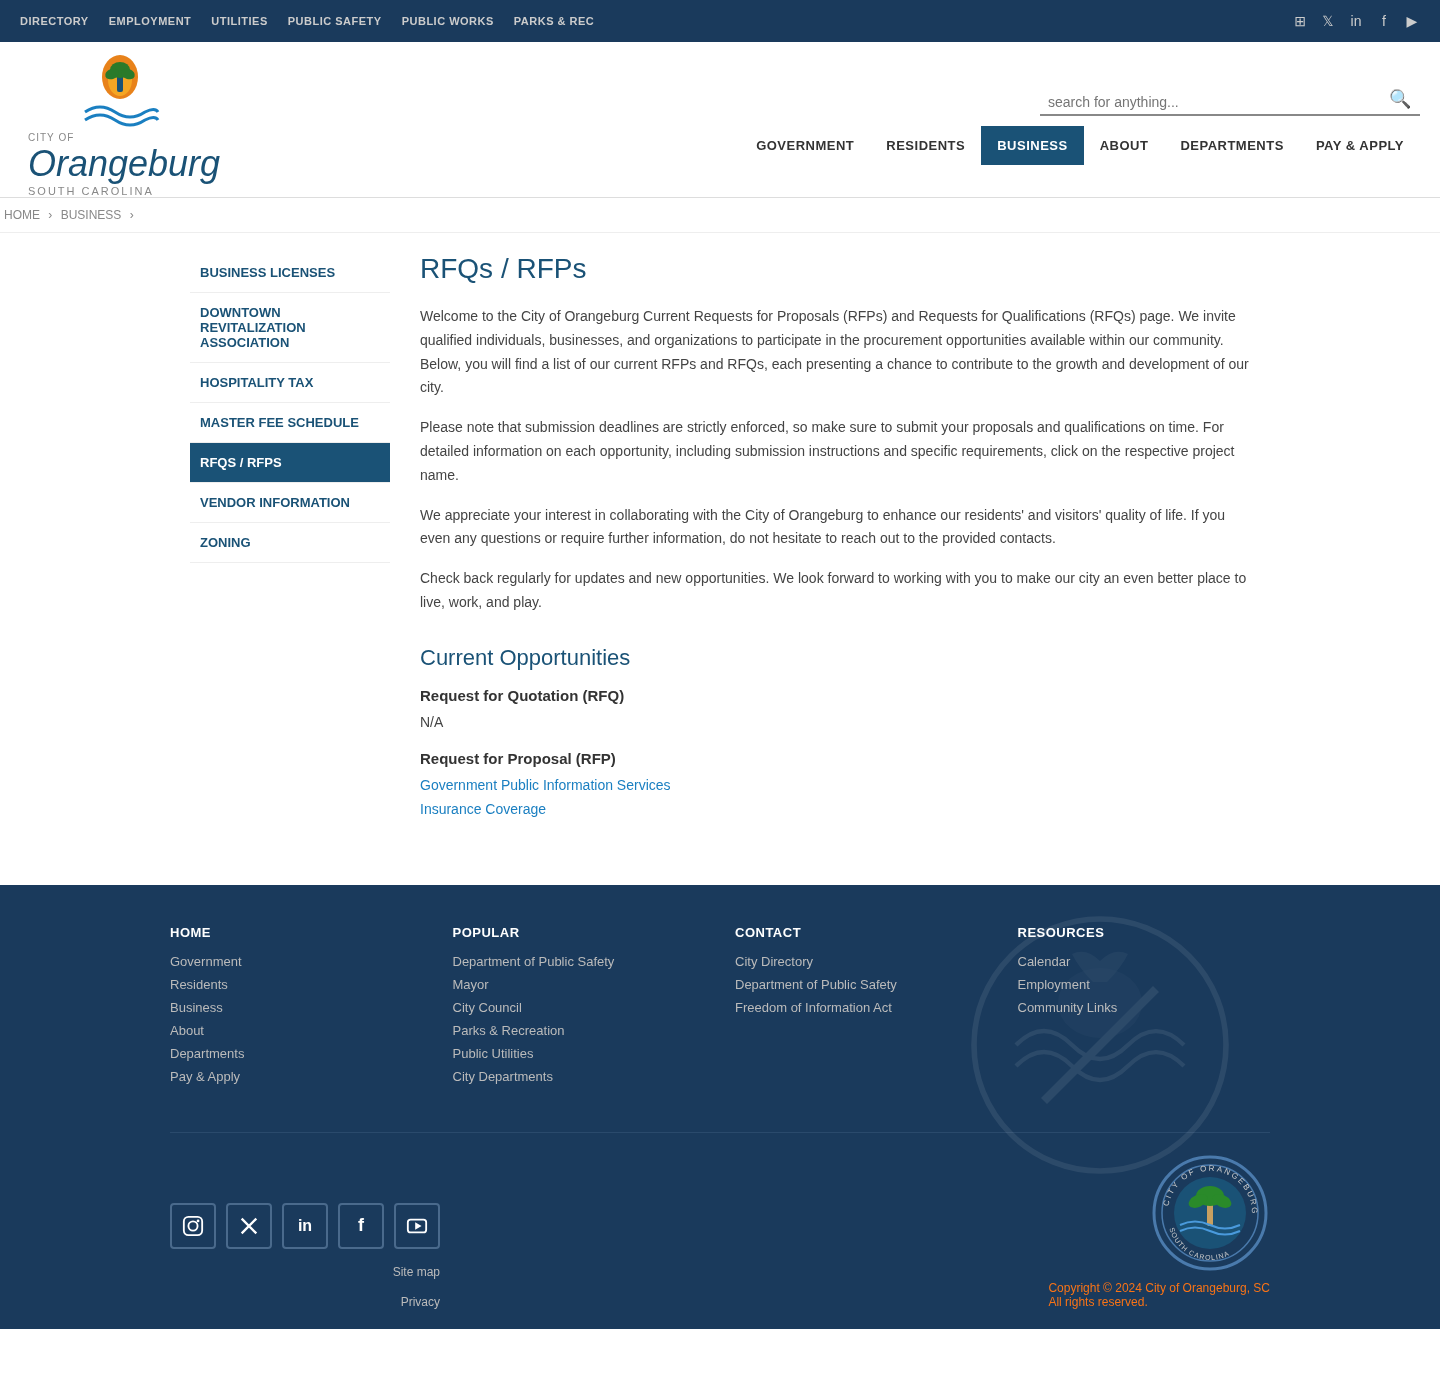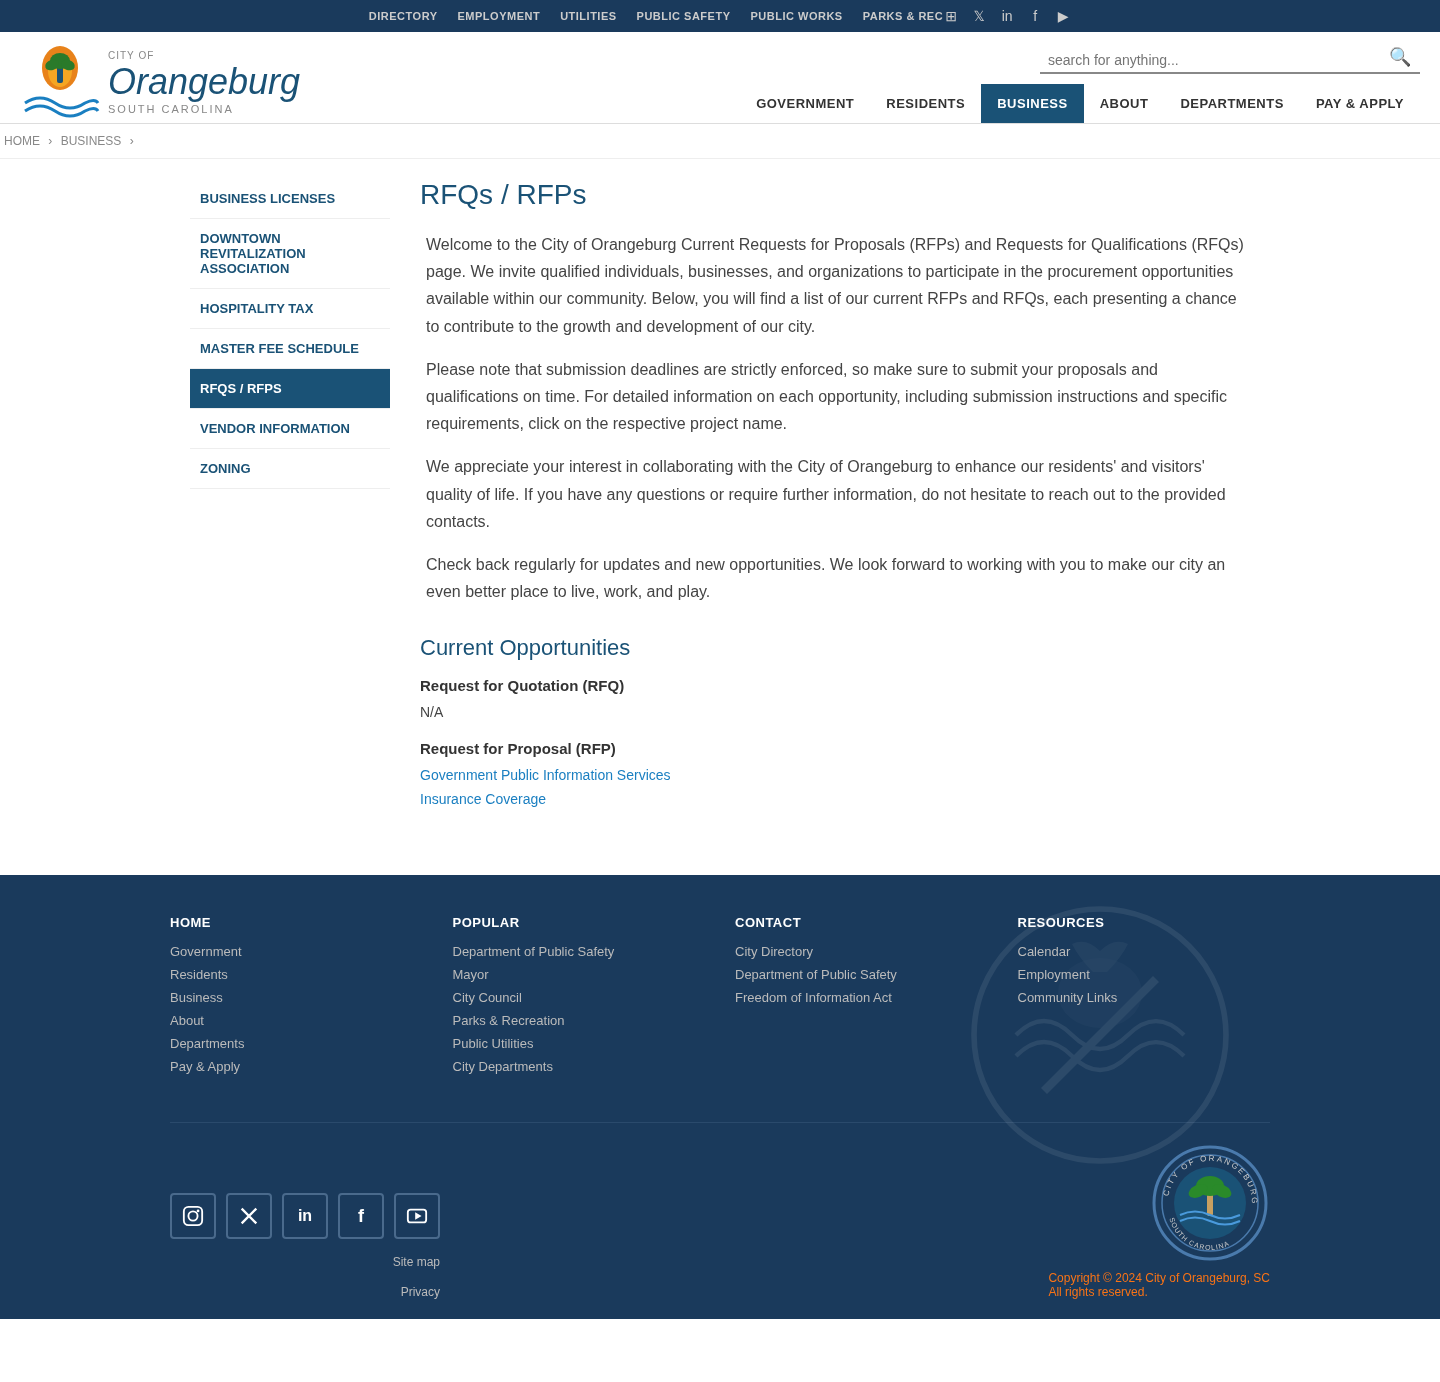--- a/index.html
+++ b/index.html
@@ -2,24 +2,24 @@
 <html><head>
   <meta charset="utf-8">
   <style>
     * { margin: 0; padding: 0; box-sizing: border-box; }
     body { font-family: Arial, sans-serif; color: #333; background: #fff; }
 
     
     .top-bar {
       background: #1a3a5c;
       display: flex;
-      justify-content: center;
+      justify-content: space-between;
       align-items: center;
       padding: 0 20px;
-      height: 32px;
+      height: 42px;
     }
     .top-bar-links { display: flex; gap: 20px; }
     .top-bar-links a {
       color: #ccc;
       text-decoration: none;
       font-size: 11px;
       font-weight: bold;
       letter-spacing: 0.5px;
     }
     .top-bar-social { display: flex; gap: 12px; align-items: center; }
@@ -35,21 +35,21 @@
     }
 
     
     .header {
       display: flex;
       align-items: center;
       justify-content: space-between;
       padding: 10px 20px 0 20px;
       border-bottom: 1px solid #ddd;
     }
-    .logo-area { display: flex; align-items: center; }
+    .logo-area { display: flex; align-items: center; flex-direction: column; }
     .logo-svg { width: 80px; height: 80px; }
     .logo-text { margin-left: 8px; }
     .logo-text .city-of { font-size: 10px; color: #888; letter-spacing: 1px; }
     .logo-text .orangeburg { font-size: 36px; color: #1a5276; font-weight: normal; font-style: italic; }
     .logo-text .sc { font-size: 11px; color: #888; letter-spacing: 2px; }
 
     .header-right { display: flex; flex-direction: column; align-items: flex-end; gap: 10px; }
     .search-bar {
       display: flex;
       align-items: flex-end;
@@ -127,25 +127,24 @@
 
     
     .main-content { flex: 1; }
     .page-title {
       font-size: 28px;
       color: #1a5276;
       margin-bottom: 20px;
       font-weight: normal;
     }
     .intro-text {
-      font-size: 16px;
+      font-size: 14px;
       line-height: 1.7;
       color: #444;
       margin-bottom: 16px;
-      margin-left: 6px;
     }
     .section-title {
       font-size: 22px;
       color: #1a5276;
       margin: 30px 0 16px 0;
       font-weight: normal;
     }
     .subsection-title {
       font-size: 15px;
       font-weight: bold;
@@ -321,21 +320,21 @@
     <a href="#" class="active">RFQS / RFPS</a>
     <a href="#">VENDOR INFORMATION</a>
     <a href="#">ZONING</a>
   </aside>
 
   <main class="main-content">
     <h1 class="page-title">RFQs / RFPs</h1>
 
     <p class="intro-text">Welcome to the City of Orangeburg Current Requests for Proposals (RFPs) and Requests for Qualifications (RFQs) page. We invite qualified individuals, businesses, and organizations to participate in the procurement opportunities available within our community. Below, you will find a list of our current RFPs and RFQs, each presenting a chance to contribute to the growth and development of our city.</p>
     <p class="intro-text">Please note that submission deadlines are strictly enforced, so make sure to submit your proposals and qualifications on time. For detailed information on each opportunity, including submission instructions and specific requirements, click on the respective project name.</p>
-    <p class="intro-text">We appreciate your interest in collaborating with the City of Orangeburg to enhance our residents' and visitors' quality of life. If you have any questions or require further information, do not hesitate to reach out to the provided contacts.</p>
+    <p class="intro-text">We appreciate your interest in collaborating with the City of Orangeburg to enhance our residents' and visitors' quality of life. If you even any questions or require further information, do not hesitate to reach out to the provided contacts.</p>
     <p class="intro-text">Check back regularly for updates and new opportunities. We look forward to working with you to make our city an even better place to live, work, and play.</p>
 
     <h2 class="section-title">Current Opportunities</h2>
 
     <p class="subsection-title">Request for Quotation (RFQ)</p>
     <p class="na-text">N/A</p>
 
     <p class="subsection-title">Request for Proposal (RFP)</p>
     <a href="#" class="rfp-link">Government Public Information Services</a>
     <a href="#" class="rfp-link">Insurance Coverage</a>

